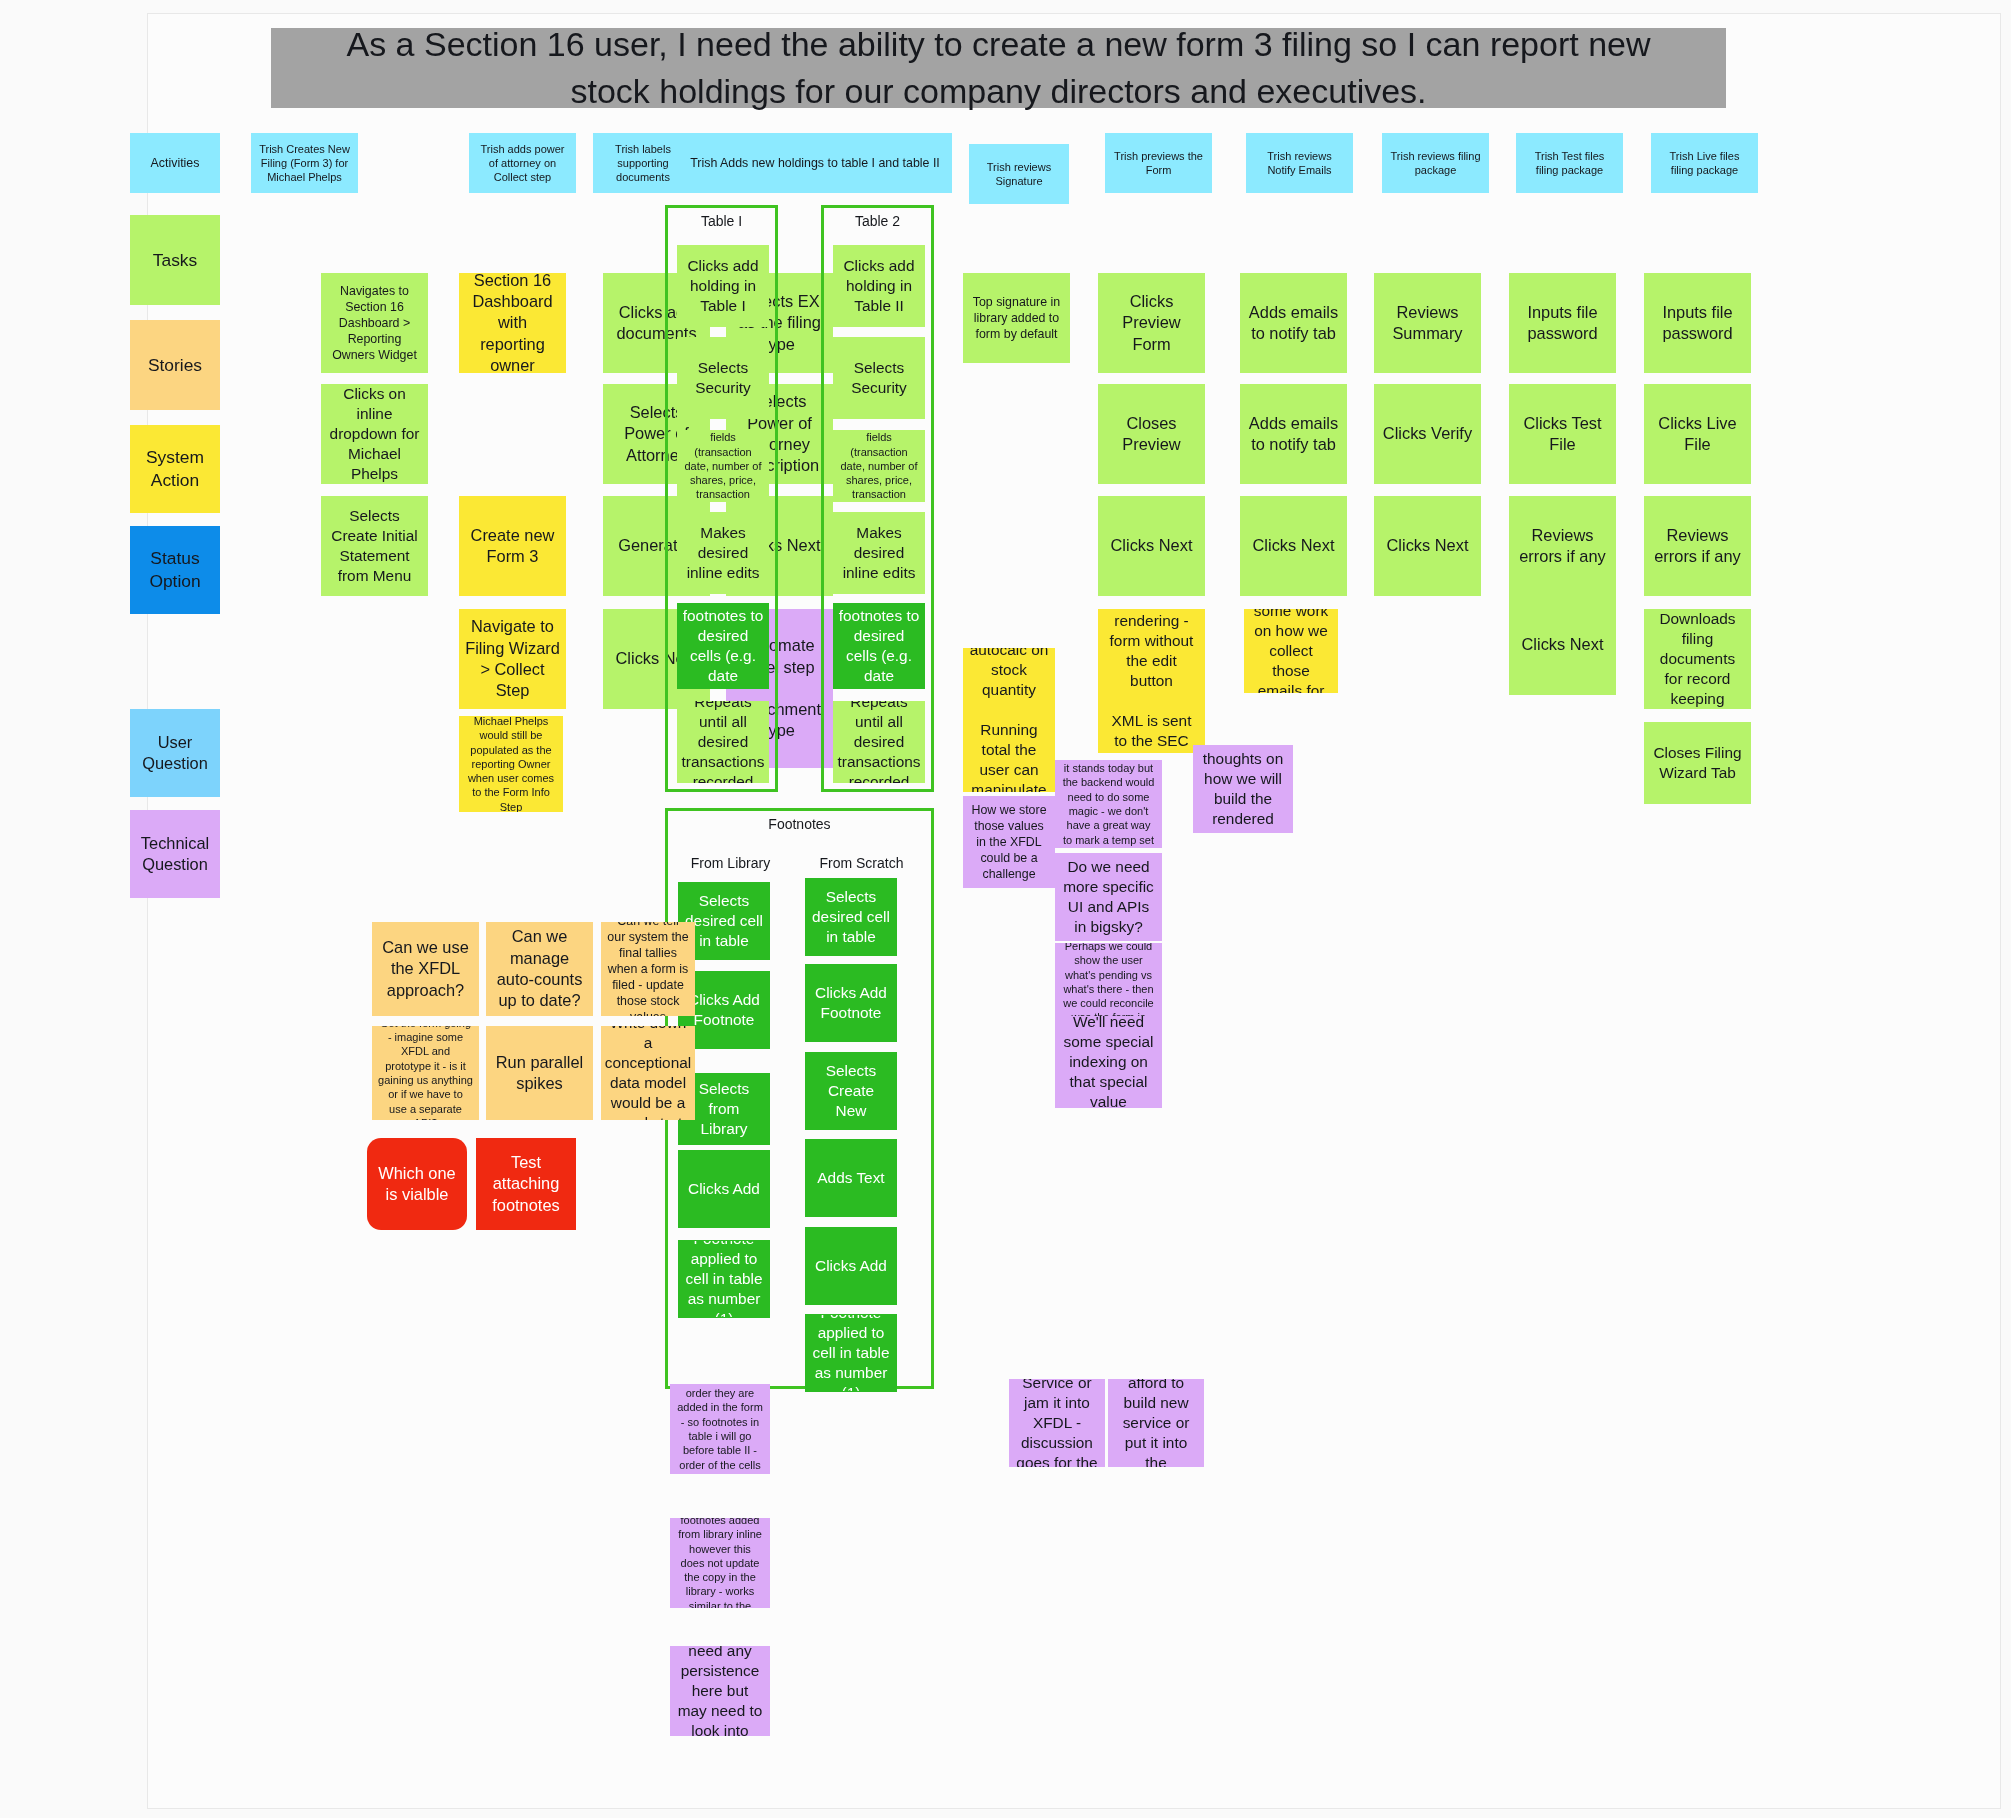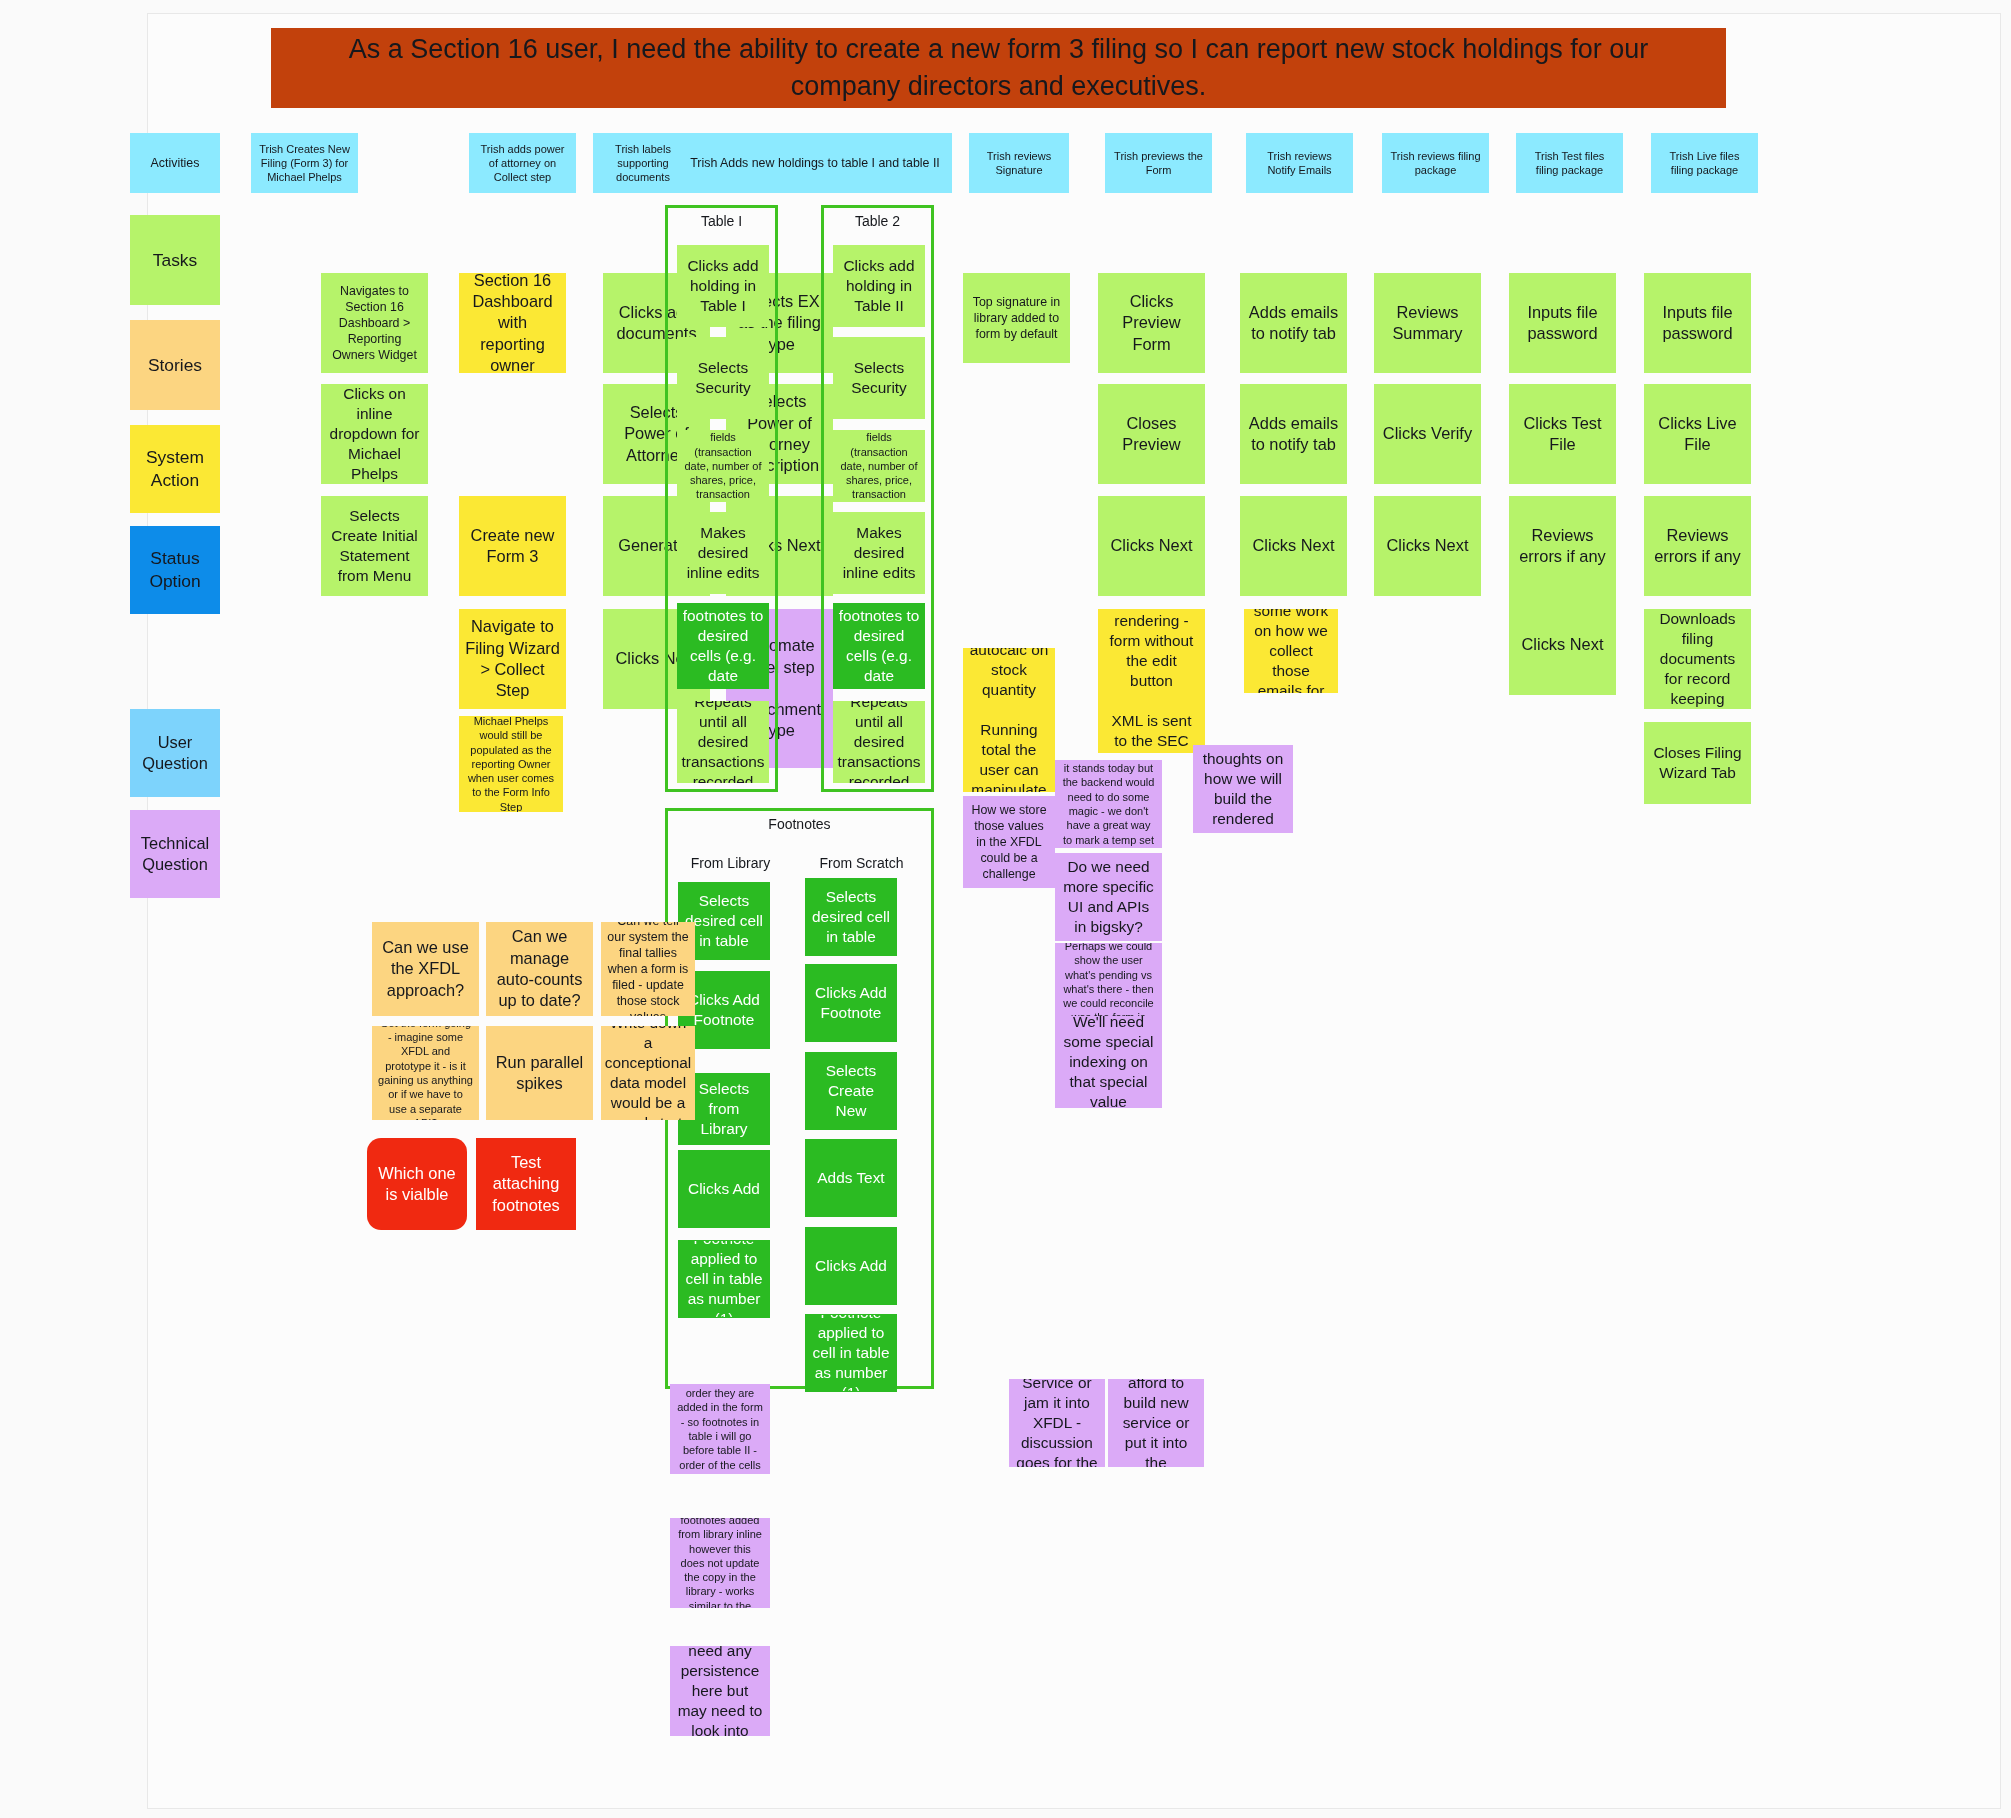--- a/index.html
+++ b/index.html
@@ -46,24 +46,24 @@
   .sz-xl  { font-size: 17.4px; }
   .sz-lg  { font-size: 16.4px; }
   .sz-md  { font-size: 15.4px; }
   .sz-sm  { font-size: 12.4px; }
   .sz-xs  { font-size: 11px; }
 
   #story-banner {
     position: absolute;
     left: 123px; top: 14px;
     width: 1455px; height: 80px;
-    background: #c2410c;
+    background: #a3a3a3;
     display: flex; align-items: center; justify-content: center;
     text-align: center;
-    font-size: 27px;
+    font-size: 34px;
     color: #16181d;
     line-height: 1.38;
     padding: 4px 39px;
   }
 
   .grp-box {
     position: absolute;
     border: 3px solid #3fc321;
     background: transparent;
   }
@@ -89,21 +89,21 @@
   <div class="card c-status sz-xl" style="left:-18px;top:512px;width:90px;height:88px;white-space:pre-line;">Status
 Option</div>
   <div class="card c-userq sz-lg" style="left:-18px;top:695px;width:90px;height:88px;">User Question</div>
   <div class="card c-techq sz-lg" style="left:-18px;top:796px;width:90px;height:88px;white-space:pre-line;">Technical
 Question</div>
 
   <div class="card c-activity sz-xs" style="left:103px;top:119px;width:107px;height:60px;">Trish Creates New Filing (Form 3) for Michael Phelps</div>
   <div class="card c-activity sz-xs" style="left:321px;top:119px;width:107px;height:60px;">Trish adds power of attorney on Collect step</div>
   <div class="card c-activity sz-xs" style="left:445px;top:119px;width:100px;height:60px;">Trish labels supporting documents</div>
   <div class="card c-activity sz-sm" style="left:530px;top:119px;width:274px;height:60px;">Trish Adds new holdings to table I and table II</div>
-  <div class="card c-activity sz-xs" style="left:821px;top:119px;width:100px;height:60px;">Trish reviews Signature</div>
+  <div class="card c-activity sz-xs" style="left:821px;top:130px;width:100px;height:60px;">Trish reviews Signature</div>
   <div class="card c-activity sz-xs" style="left:957px;top:119px;width:107px;height:60px;">Trish previews the Form</div>
   <div class="card c-activity sz-xs" style="left:1098px;top:119px;width:107px;height:60px;">Trish reviews Notify Emails</div>
   <div class="card c-activity sz-xs" style="left:1234px;top:119px;width:107px;height:60px;">Trish reviews filing package</div>
   <div class="card c-activity sz-xs" style="left:1368px;top:119px;width:107px;height:60px;">Trish Test files filing package</div>
   <div class="card c-activity sz-xs" style="left:1503px;top:119px;width:107px;height:60px;">Trish Live files filing package</div>
 
   <div class="card c-task sz-sm" style="left:173px;top:259px;width:107px;height:100px;">Navigates to Section 16 Dashboard &gt; Reporting Owners Widget</div>
   <div class="card c-task sz-md" style="left:173px;top:370px;width:107px;height:100px;">Clicks on inline dropdown for Michael Phelps</div>
   <div class="card c-task sz-md" style="left:173px;top:482px;width:107px;height:100px;">Selects Create Initial Statement from Menu</div>
 

